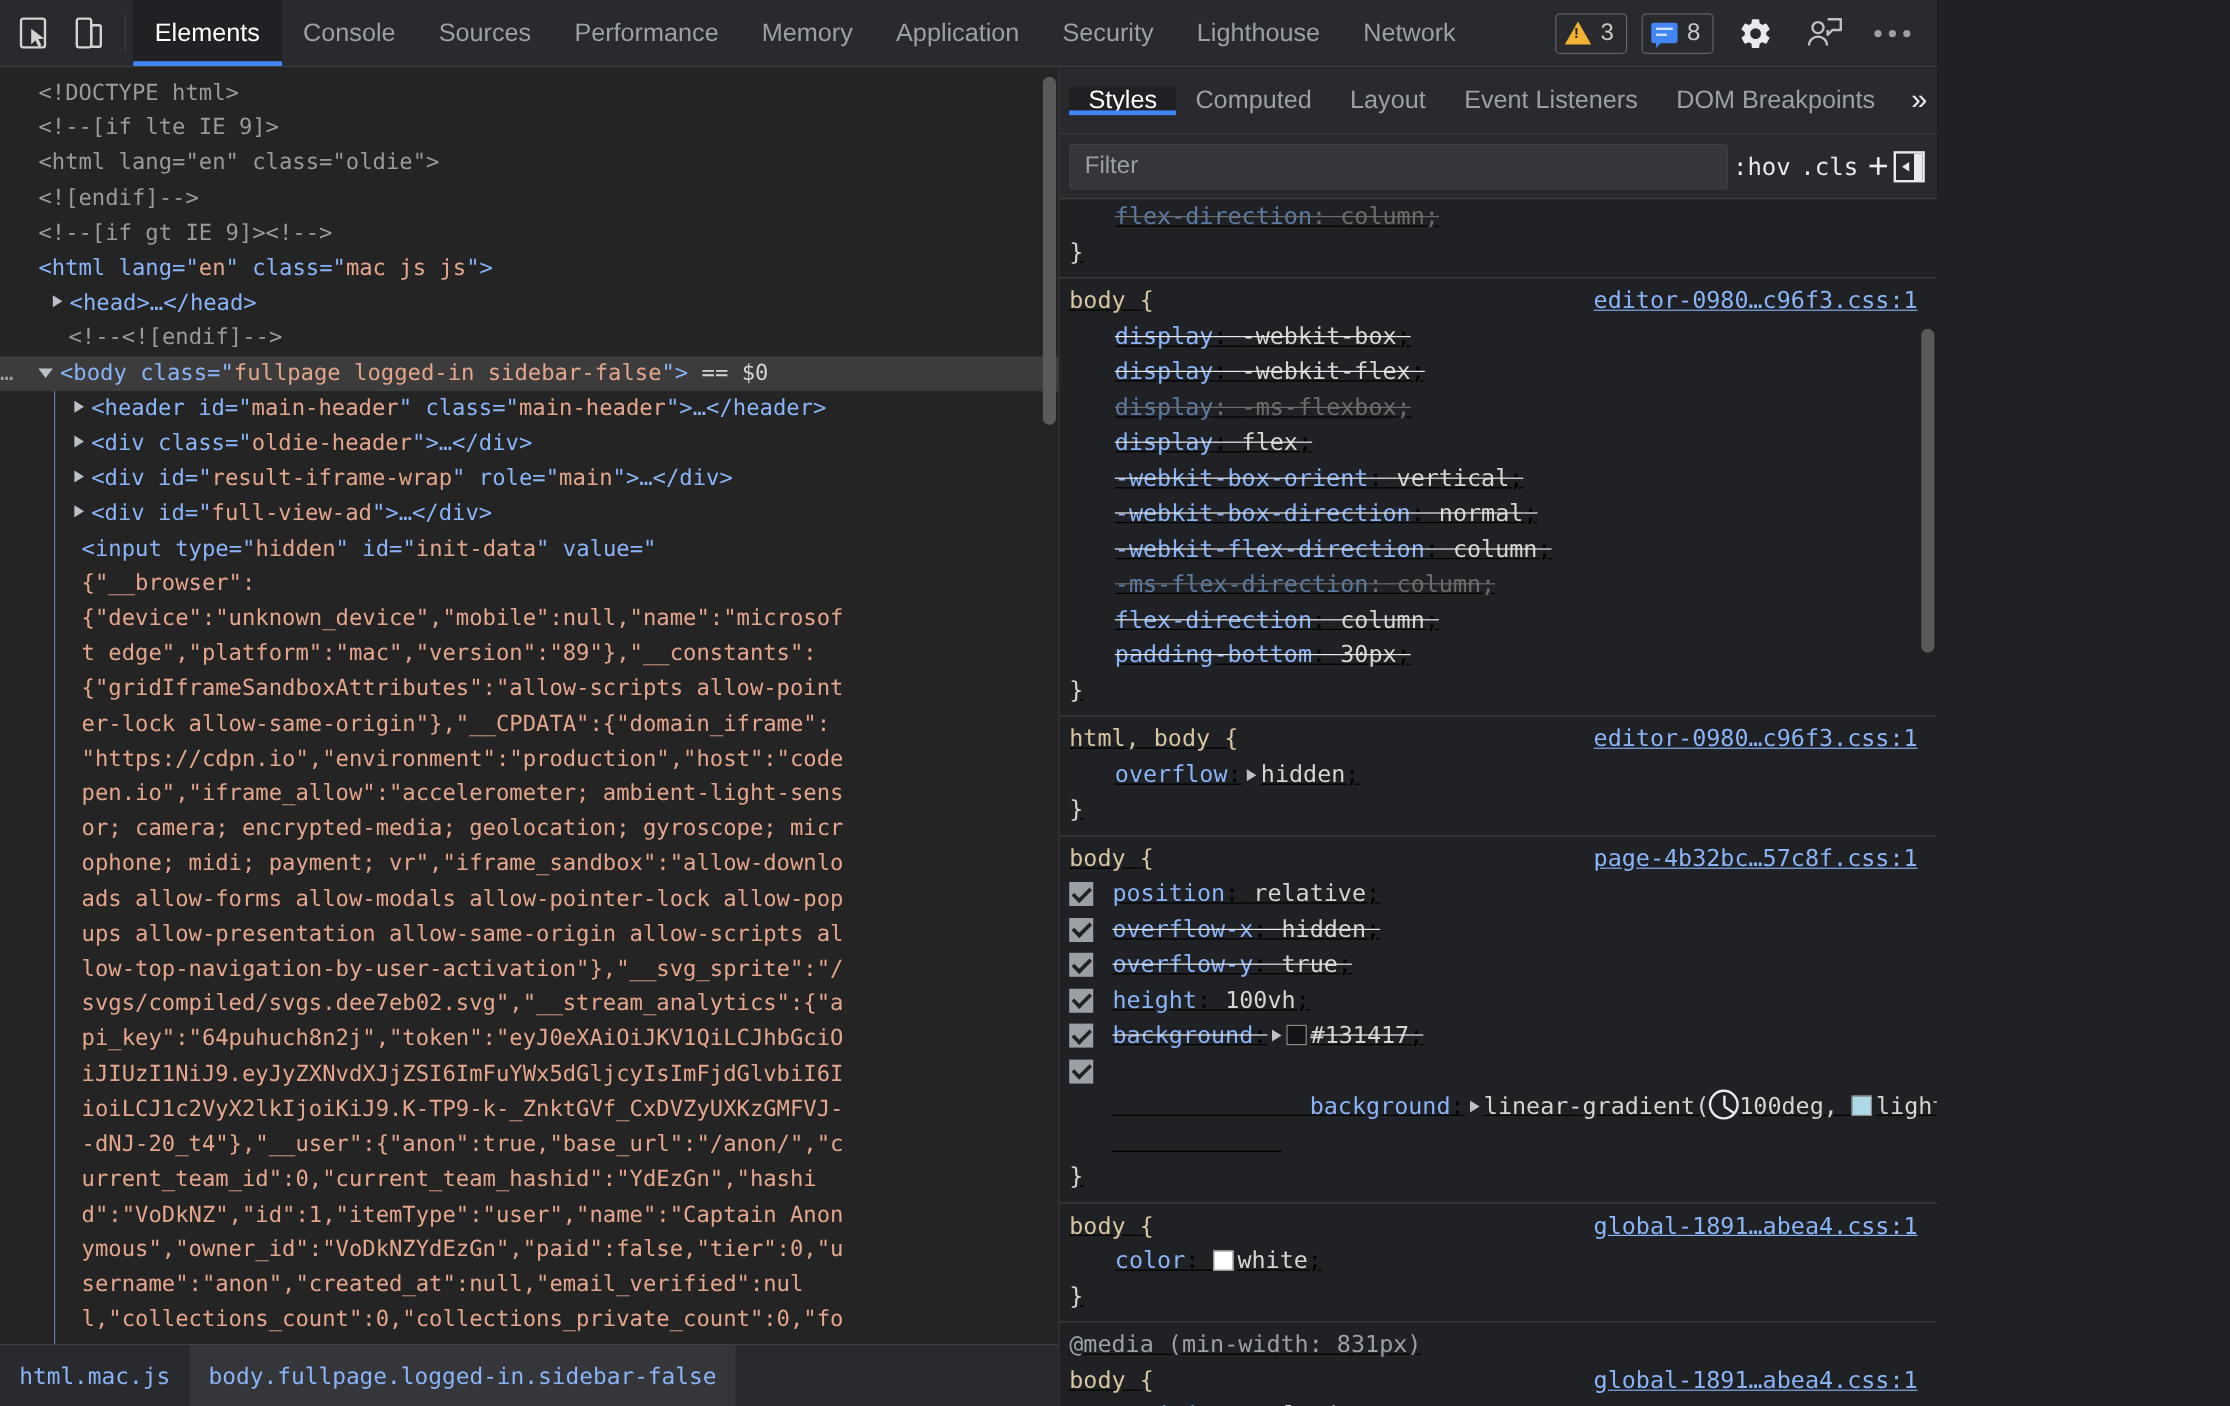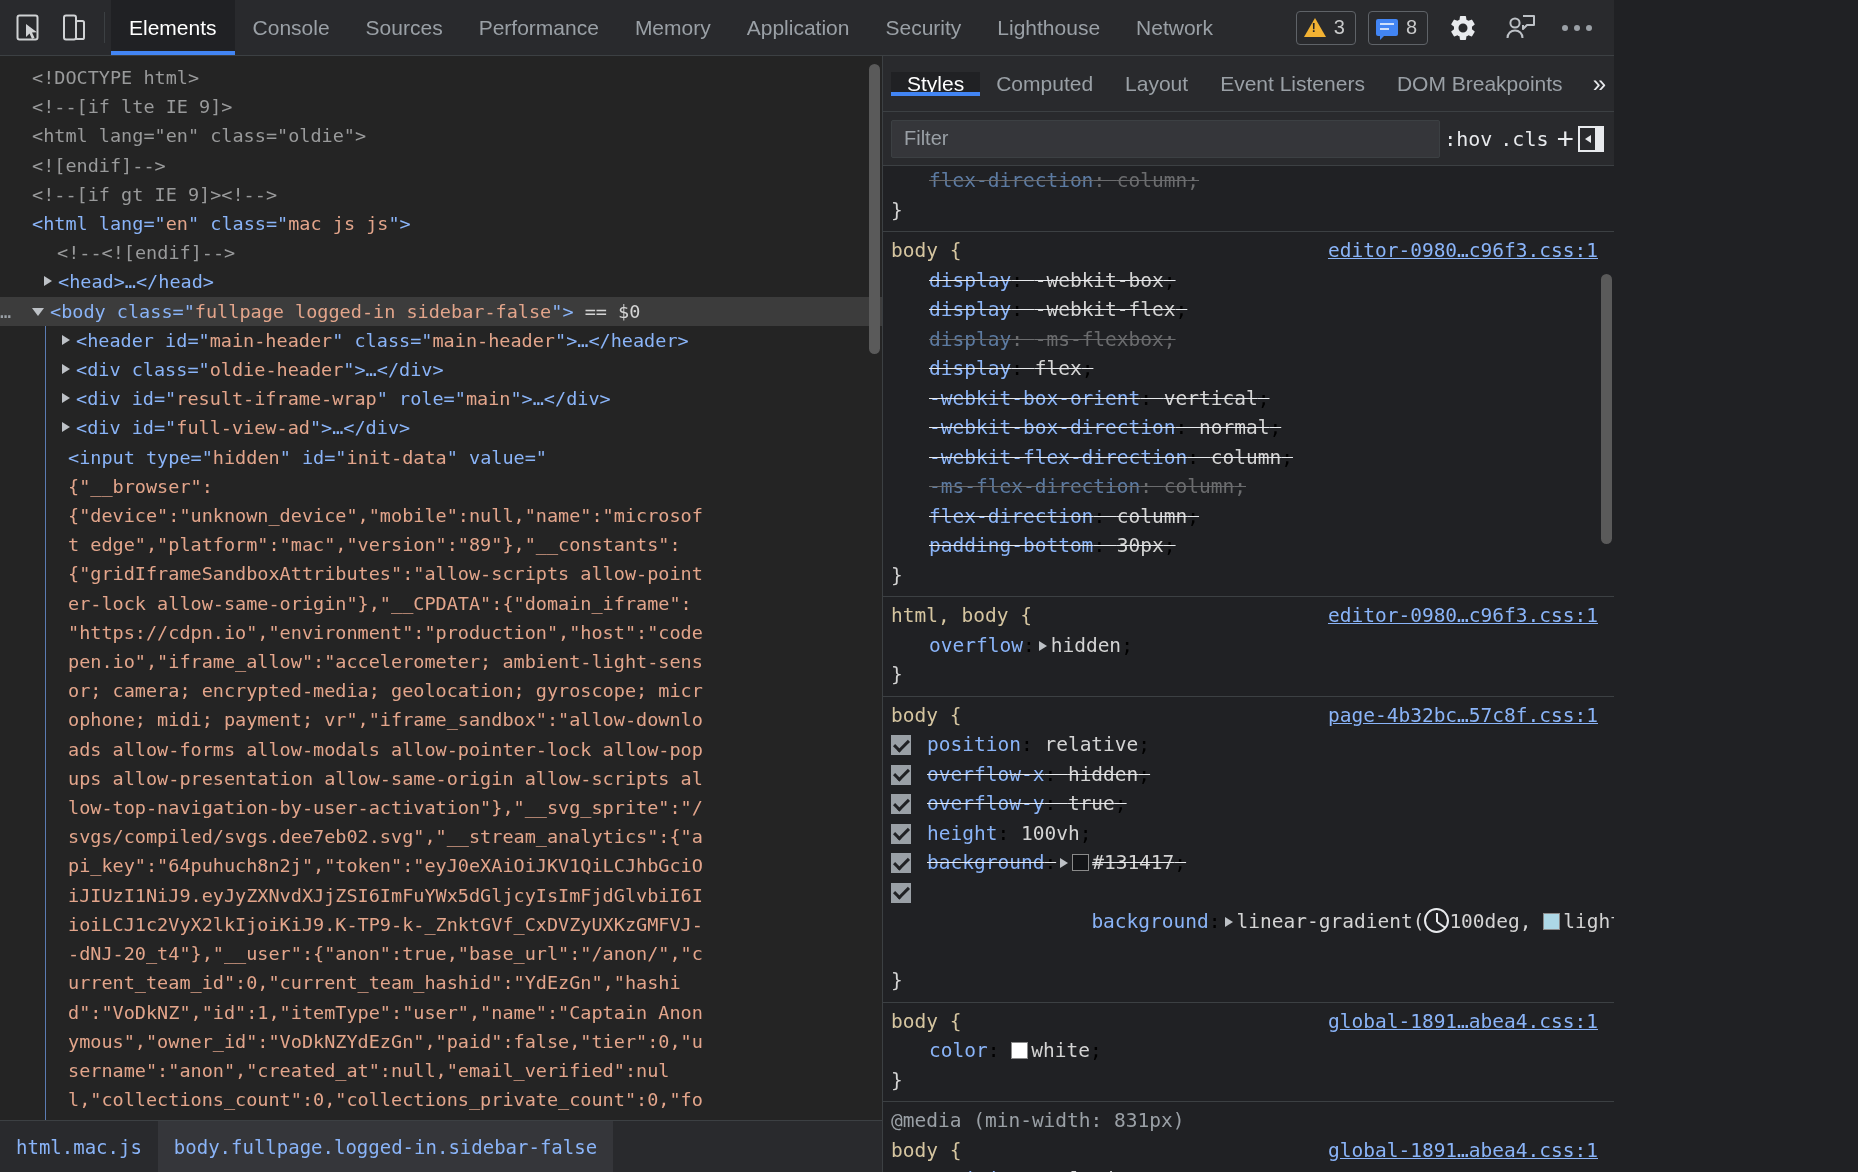--- a/index.html
+++ b/index.html
@@ -194,21 +194,21 @@
   }
   .sidebar-toggle::after {
     content:""; position:absolute; left:5px; top:50%; margin-top:-4px;
     width:0;height:0;border-right:6px solid #e8eaed;
     border-top:4px solid transparent;border-bottom:4px solid transparent;
   }
 
   .css-scroll {
     flex: 1; overflow: hidden; position: relative;
     font-family: "DejaVu Sans Mono", monospace;
-    font-size: 19.5px; line-height: 29.5px;
+    font-size: 19.5px; line-height: 29.5px; text-decoration: underline;
   }
   .rule {
     border-bottom: 1px solid #3c4043;
     padding: 4px 0 6px 0; position: relative;
   }
   .rule.first { padding-top: 0; }
   .sel-row { display: flex; align-items: baseline; padding: 0 16px 0 8px; }
   .selector { color: #d5c5a0; }
   .origin {
     margin-left: auto; color: #8ab4f8; text-decoration: underline; cursor: pointer;
@@ -361,23 +361,23 @@
         <div class="dom-line"><span class="c-comment">&lt;!--[if lte IE 9]&gt;</span></div>
 
         <div class="dom-line"><span class="c-comment">&lt;html lang="en" class="oldie"&gt;</span></div>
 
         <div class="dom-line"><span class="c-comment">&lt;![endif]--&gt;</span></div>
 
         <div class="dom-line"><span class="c-comment">&lt;!--[if gt IE 9]&gt;&lt;!--&gt;</span></div>
 
         <div class="dom-line"><span class="c-tag">&lt;</span><span class="c-tag">html</span><span class="c-tag"> </span><span class="c-eq">lang</span><span class="c-tag">="</span><span class="c-val">en</span><span class="c-tag">" </span><span class="c-eq">class</span><span class="c-tag">="</span><span class="c-val">mac js js</span><span class="c-tag">"&gt;</span></div>
 
+        <div class="dom-line" style="padding-left:44px"><span class="tri"></span><span class="c-tag">&lt;head&gt;…&lt;/head&gt;</span></div>
+
         <div class="dom-line indent1"><span class="c-comment">&lt;!--&lt;![endif]--&gt;</span></div>
-
-        <div class="dom-line" style="padding-left:44px"><span class="tri"></span><span class="c-tag">&lt;head&gt;…&lt;/head&gt;</span></div>
 
         <div class="dom-line selected"><span class="ell">…</span><span class="tri open"></span><span class="c-tag">&lt;</span><span class="c-tag">body</span><span class="c-tag"> </span><span class="c-eq">class</span><span class="c-tag">="</span><span class="c-val">fullpage logged-in sidebar-false</span><span class="c-tag">"&gt;</span><span class="c-plain"> == $0</span></div>
 
         <div class="child-wrap">
           <div class="guide"></div>
 
           <div class="dom-line" style="padding-left:62px"><span class="tri"></span><span class="c-tag">&lt;header </span><span class="c-eq">id</span><span class="c-tag">="</span><span class="c-val">main-header</span><span class="c-tag">" </span><span class="c-eq">class</span><span class="c-tag">="</span><span class="c-val">main-header</span><span class="c-tag">"&gt;…&lt;/header&gt;</span></div>
 
           <div class="dom-line" style="padding-left:62px"><span class="tri"></span><span class="c-tag">&lt;div </span><span class="c-eq">class</span><span class="c-tag">="</span><span class="c-val">oldie-header</span><span class="c-tag">"&gt;…&lt;/div&gt;</span></div>
 

